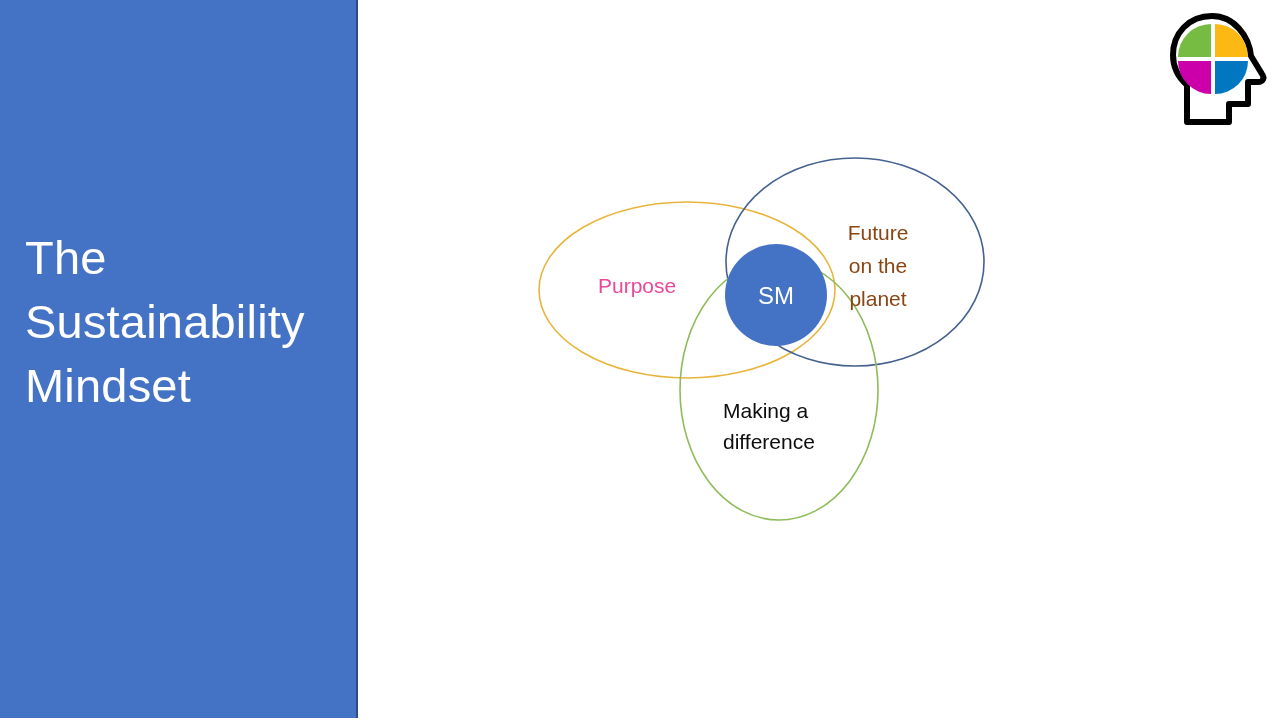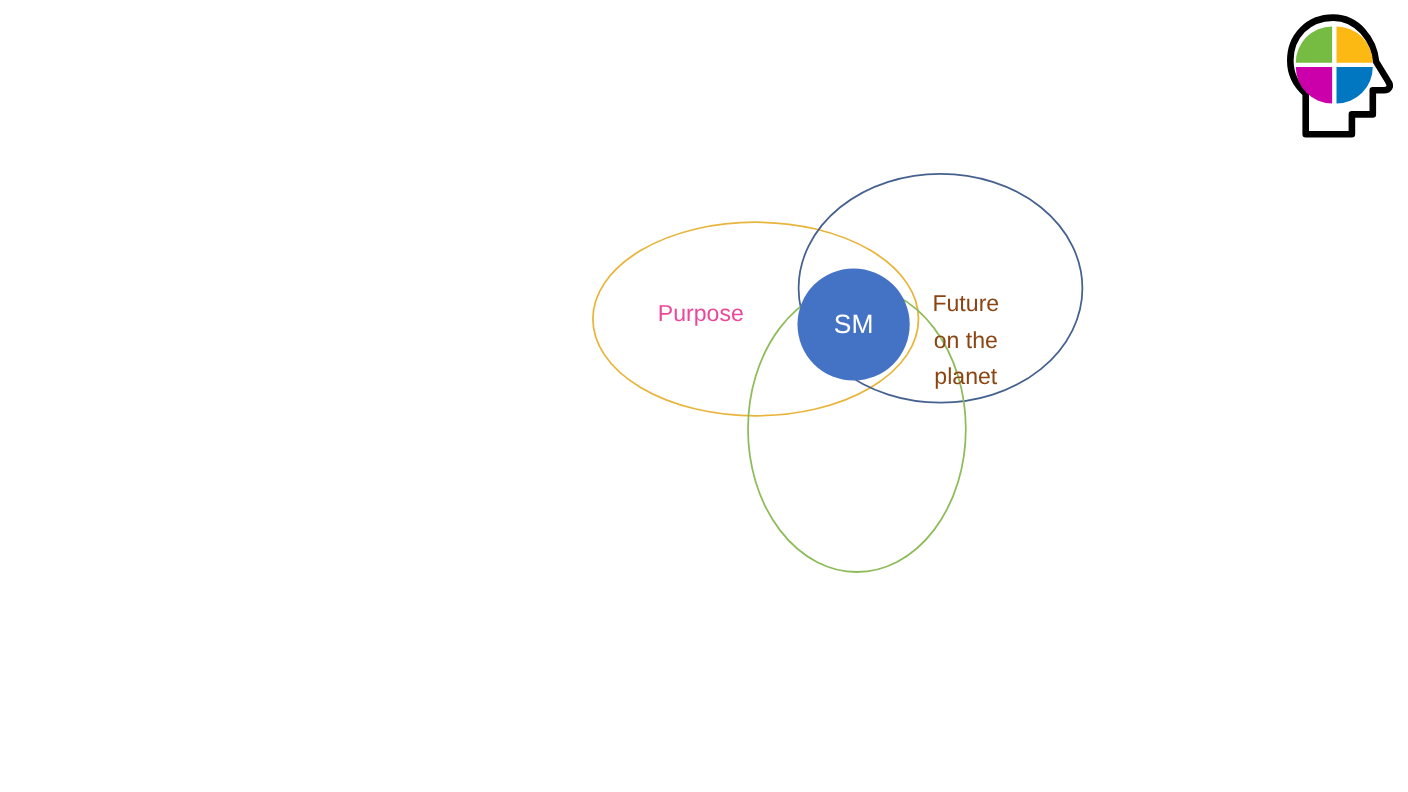--- a/index.html
+++ b/index.html
@@ -84,21 +84,20 @@
   }
 
   #label-future {
     left: 832px;
     top: 216px;
     width: 92px;
     font-size: 21px;
     line-height: 33px;
     color: #8B4513;
     text-align: center;
-    margin-top: 44px;
   }
 
   #label-making {
     left: 723px;
     top: 395px;
     font-size: 21px;
     line-height: 31px;
     color: #0D0D0D;
   }
 
@@ -110,20 +109,25 @@
     font-size: 24px;
     line-height: 30px;
     color: #FFFFFF;
   }
 </style>
 </head>
 <body>
 
 <div id="slide">
 
+  <div id="sidebar">
+    <div id="slide-title">The
+Sustainability
+Mindset</div>
+  </div>
 
   <div id="logo">
     <svg viewBox="0 0 110 118" xmlns="http://www.w3.org/2000/svg">
 
       <path d="M46 4
                C23 4 7 21 7 43
                C7 56 13 66 21 73
                L21 110
                L63 110
                L63 92
@@ -156,16 +160,18 @@
     </svg>
 
   </div>
 
   <div class="venn-label" id="label-purpose">Purpose</div>
 
   <div class="venn-label" id="label-future">Future
 on   the
 planet</div>
 
+  <div class="venn-label" id="label-making">Making a
+difference</div>
 
   <div class="venn-label" id="label-sm">SM</div>
 
 </div>
 
 </body></html>

